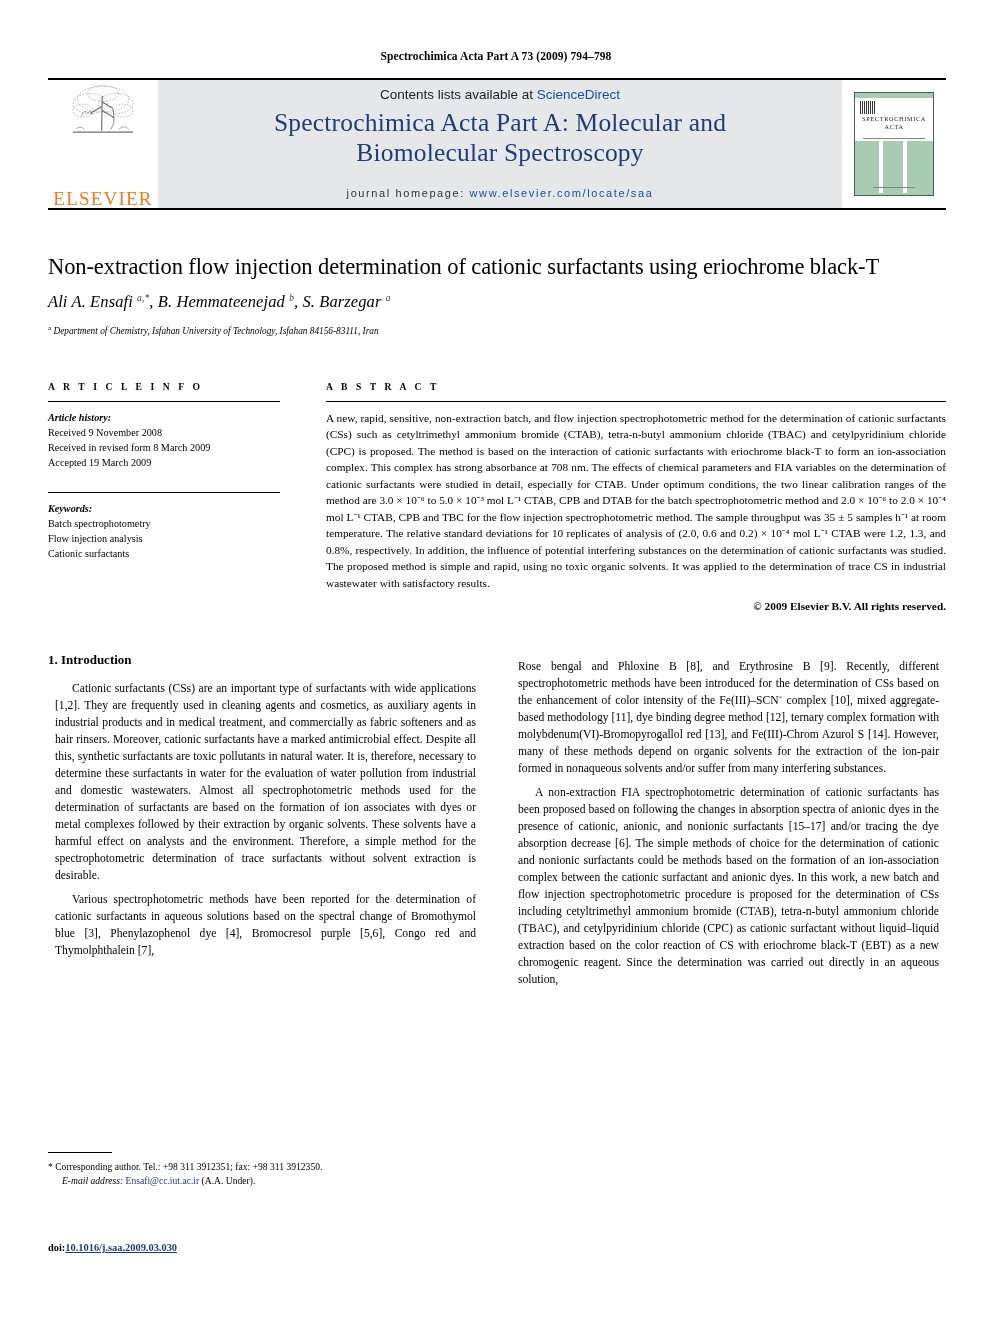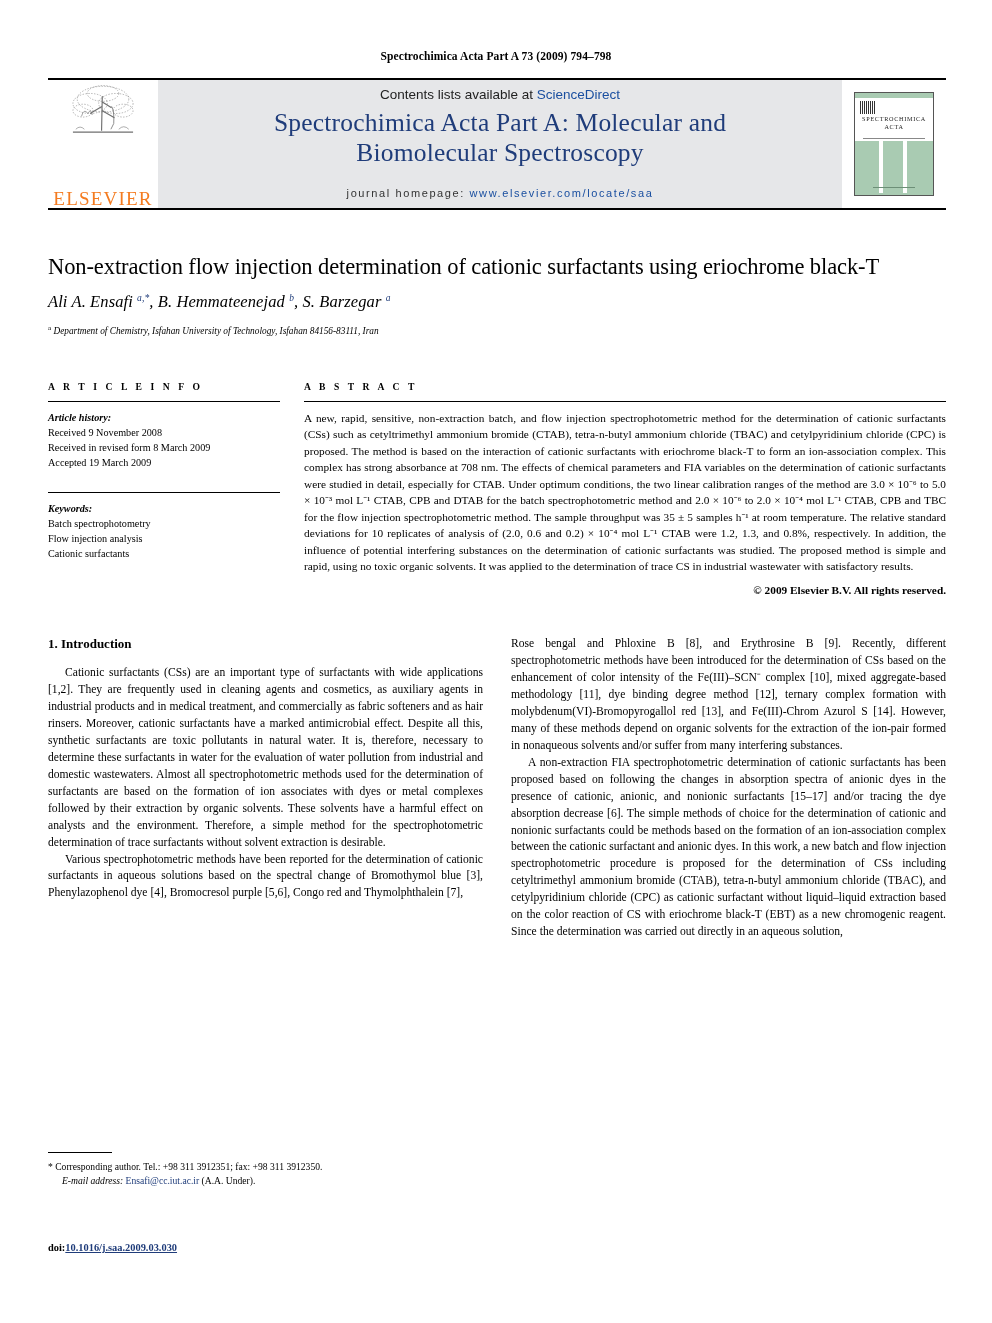--- a/index.html
+++ b/index.html
@@ -181,21 +181,21 @@
     font-size: 9.3px;
     font-style: italic;
     line-height: 1.5;
   }
   .affiliations sup { font-style: normal; font-size: 7px; }
 
   
   .info-abstract {
     display: flex;
     margin: 42px 46px 0 48px;
-    gap: 24px;
+    gap: 46px;
   }
   .col-info { width: 232px; flex: 0 0 232px; }
   .col-abstract { flex: 1 1 auto; }
 
   .sec-heading {
     font-size: 9.6px;
     font-weight: bold;
     letter-spacing: 3.1px;
     font-family: "Liberation Serif", serif;
   }
@@ -227,21 +227,21 @@
     margin: 40px 46px 0 48px;
     gap: 28px;
   }
   .bcol { flex: 1 1 0; min-width: 0; }
   .body-heading {
     font-size: 13px;
     font-weight: bold;
     margin: 0 0 13px 0;
   }
   .bcol p {
-    margin: 0;
+    margin: 7px;
     font-size: 11.6px;
     line-height: 1.465;
     text-align: justify;
     text-indent: 17px;
     hyphens: none;
   }
   .bcol p.noindent { text-indent: 0; }
 
   
   .footnote-wrap {

